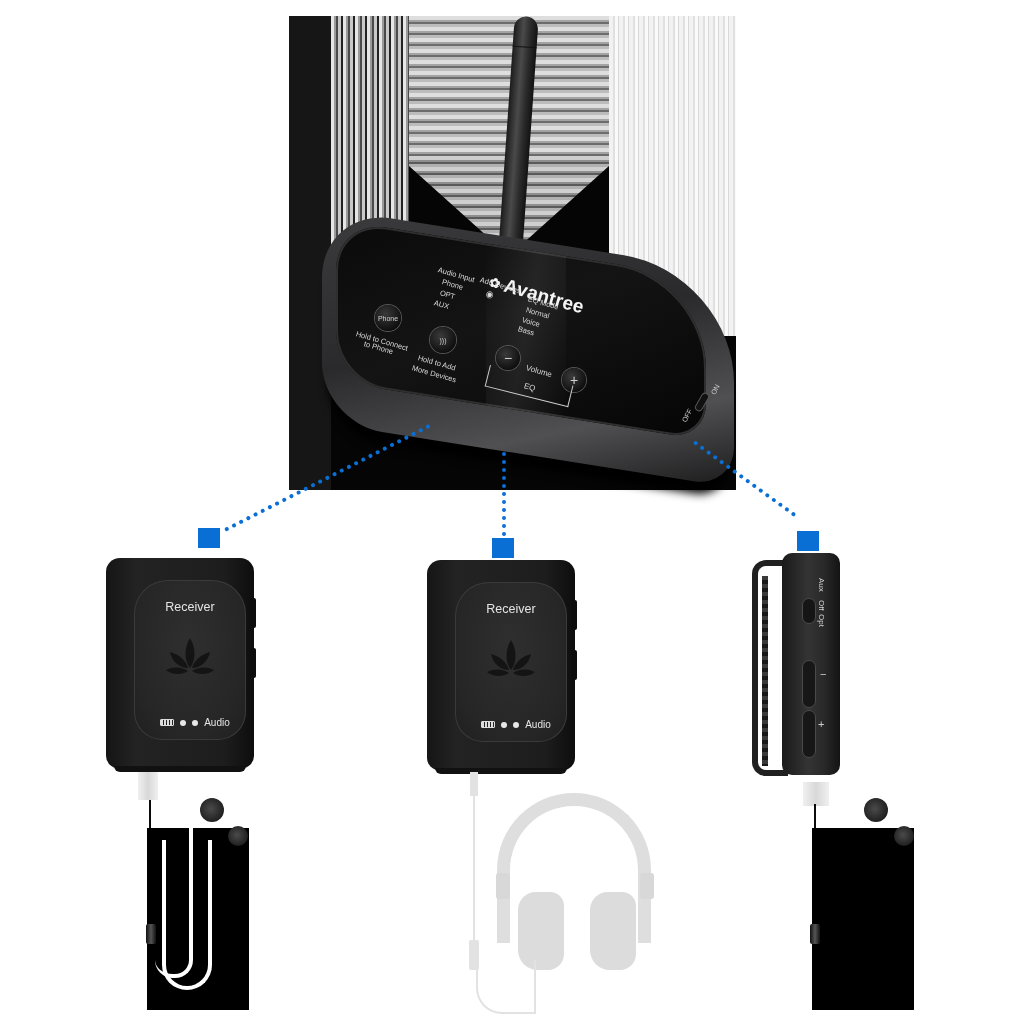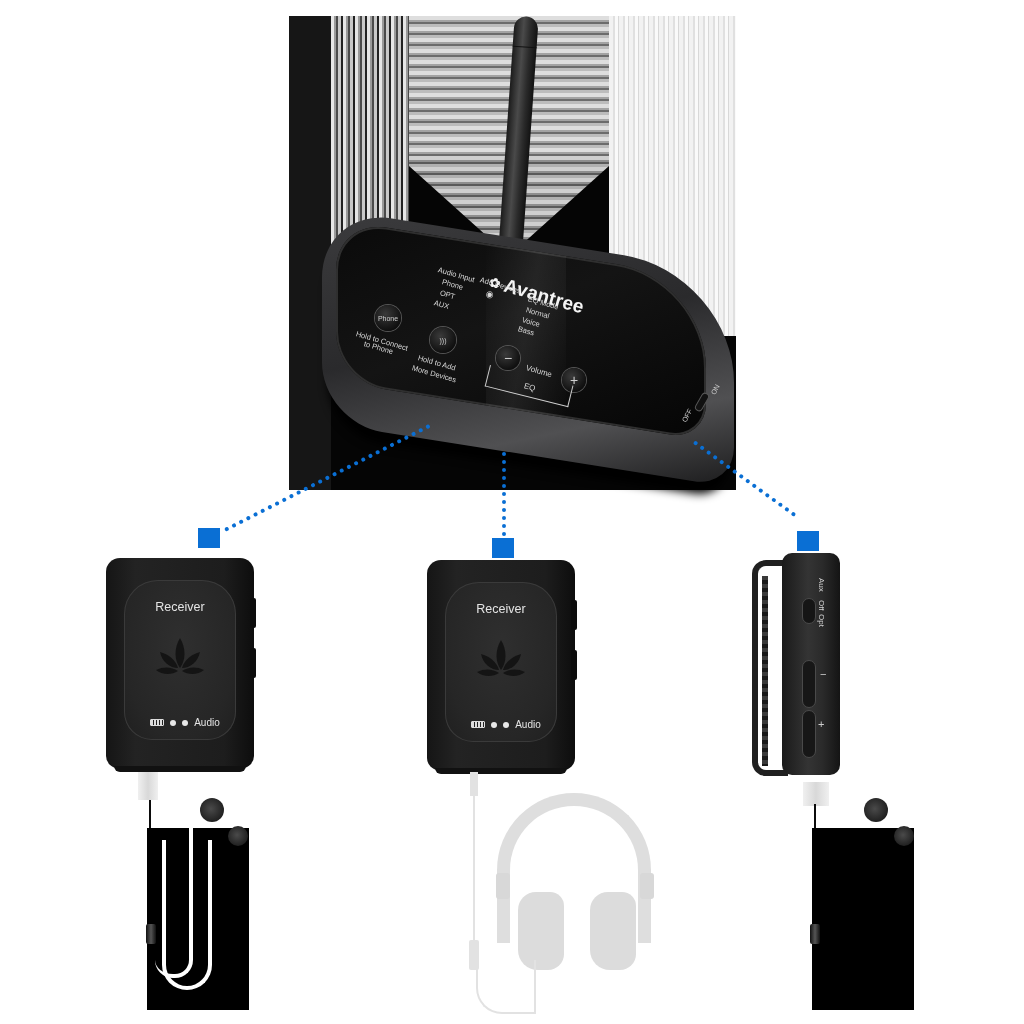--- a/index.html
+++ b/index.html
@@ -101,21 +101,21 @@
   .dot-line { position: absolute; height: 0; border-top: 4px dotted #0a6fd4; transform-origin: left center; }
   .node-square { position: absolute; width: 22px; height: 20px; background: #0a6fd4; }
 
   
   .receiver {
     position: absolute; width: 148px; height: 210px;
     background: linear-gradient(90deg, #151515 0%, #232323 20%, #1d1d1d 80%, #0d0d0d 100%);
     border-radius: 14px 14px 12px 12px;
   }
   .receiver .face {
-    position: absolute; left: 18px; top: 22px; width: 112px; height: 160px;
+    position: absolute; left: 28px; top: 22px; width: 112px; height: 160px;
     background: radial-gradient(ellipse at 50% 40%, #2f2f2f 0%, #262626 70%, #1f1f1f 100%);
     border-radius: 34px 34px 28px 28px;
     box-shadow: inset 0 0 0 1px #3a3a3a;
   }
   .receiver .r-title {
     position: absolute; left: 0; right: 0; top: 20px; text-align: center;
     color: #e4e4e4; font-size: 12.5px;
   }
   .receiver .lotus { position: absolute; left: 30px; top: 56px; width: 52px; height: 42px; }
   .receiver .indicators {

